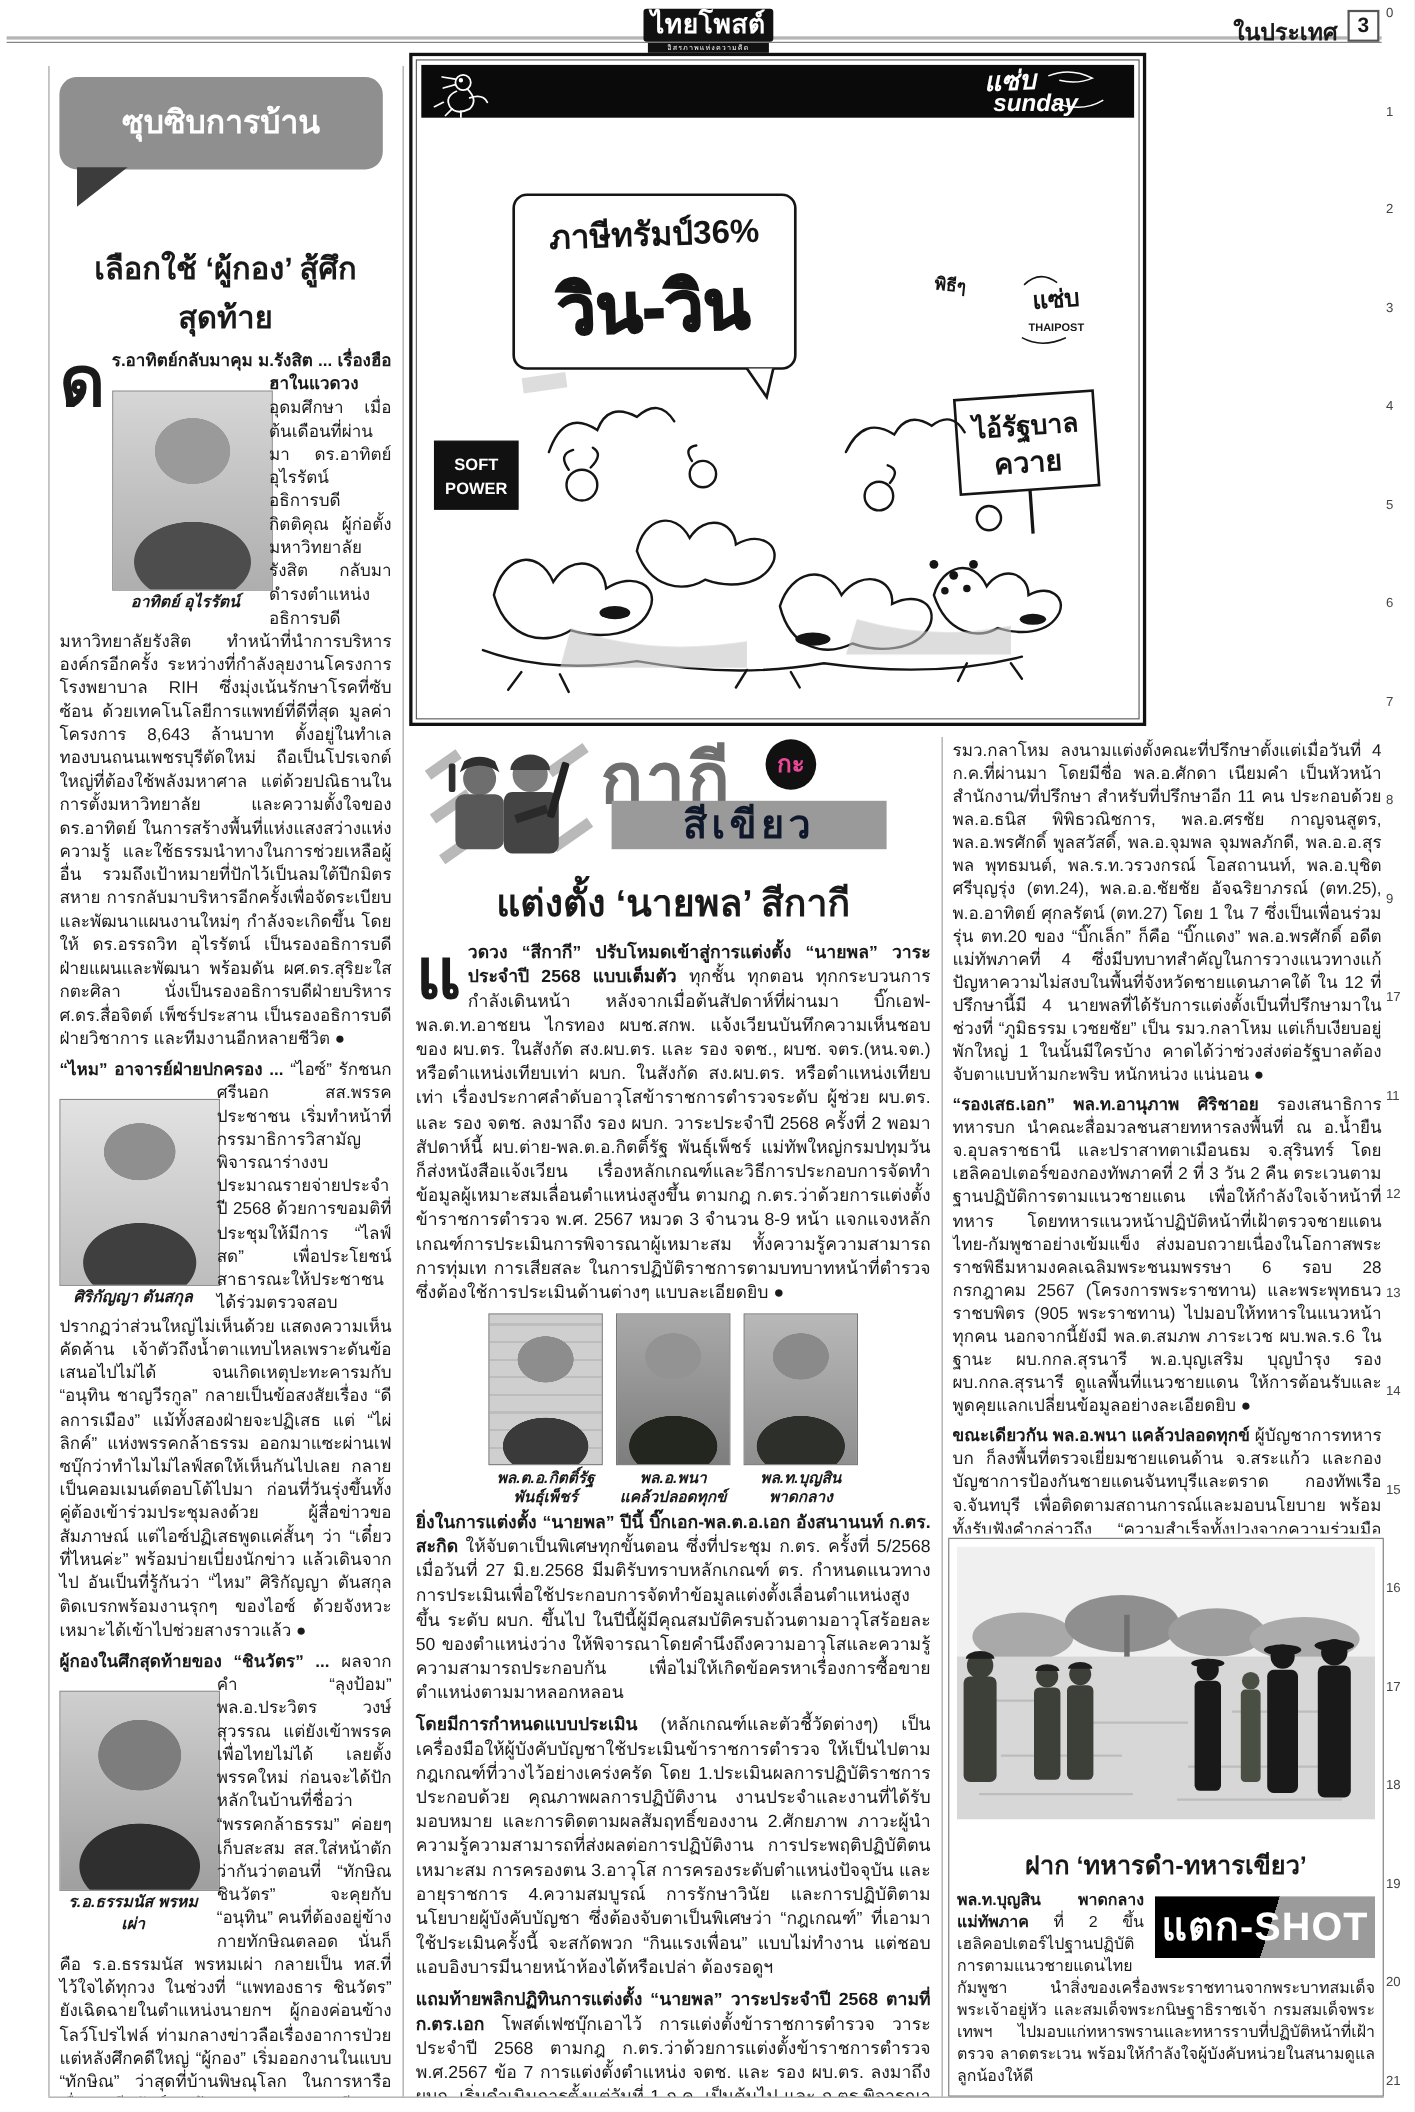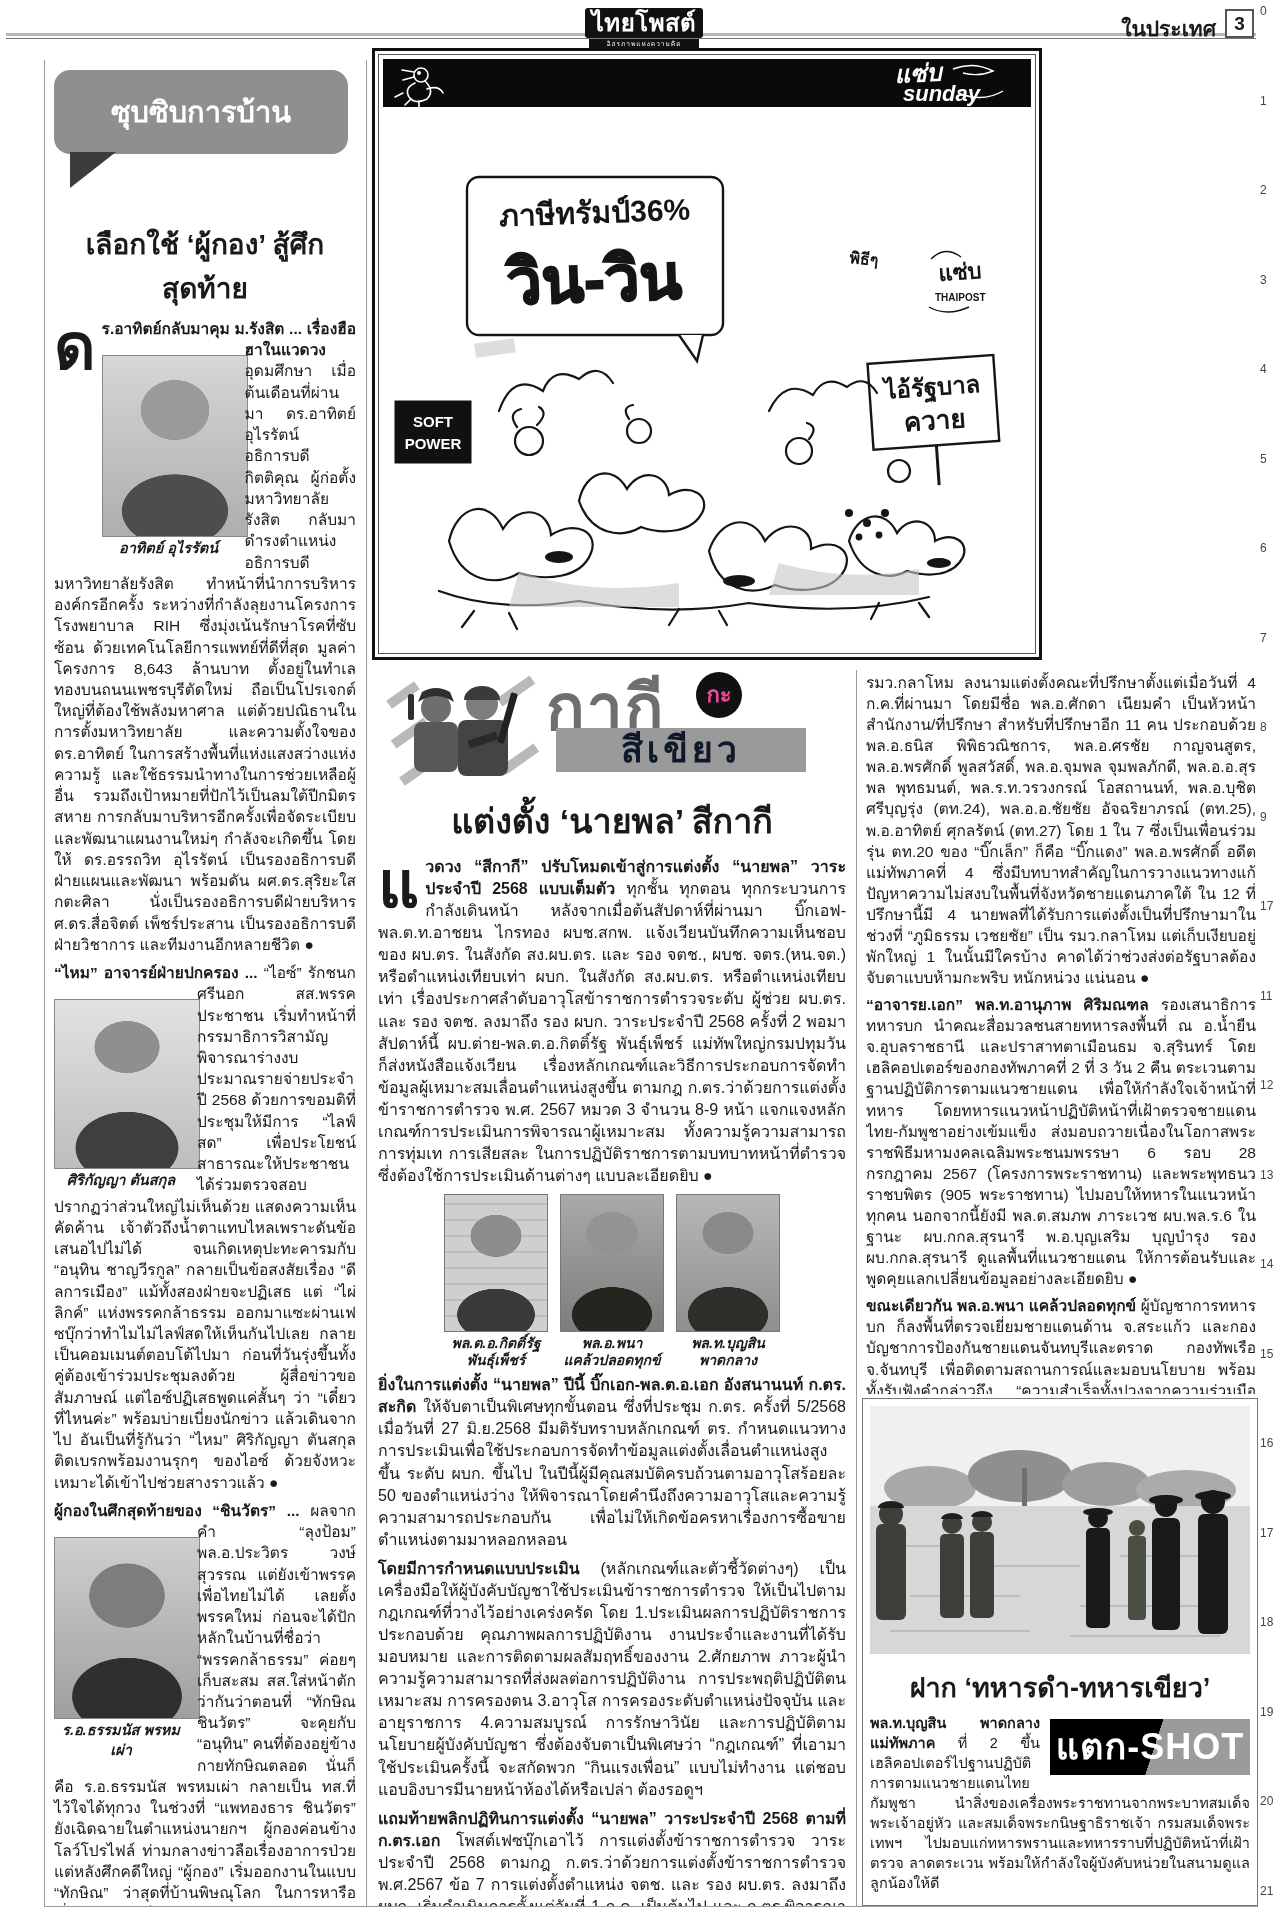--- a/index.html
+++ b/index.html
@@ -79,21 +79,21 @@
   .pcap { font-size:14px; font-weight:bold; font-style:italic; text-align:center; line-height:1.18; padding-top:3px; }
 
   
   #rightcol { position:absolute; left:866px; top:672px; width:392px; height:722px; overflow:hidden; padding-right:2px; }
   .rpar { font-size:15.5px; line-height:1.36; text-align:justify; margin-bottom:6px; }
   .rpar .lead { font-weight:bold; }
 
   
   #shotbox { position:absolute; left:862px; top:1398px; width:396px; height:508px; border:1px solid #777; background:#fff; padding:7px; overflow:hidden; }
   .shot-photo { width:380px; height:248px; display:block; }
-  .shot-headline { font-size:27px; font-weight:bold; text-align:center; margin:12px 0 4px 0; }
+  .shot-headline { font-size:23px; font-weight:bold; text-align:center; margin:24px 0 4px 0; }
   .shot-cap { font-size:14.5px; line-height:1.38; text-align:justify; }
   .shot-cap .lead { font-weight:bold; }
   .shot-badge { float:right; width:200px; height:56px; margin:6px 0 4px 10px; background:linear-gradient(108deg,#000 52%,#9b9b9b 52%); color:#fff; font-size:36px; font-weight:bold; text-align:center; line-height:56px; letter-spacing:1px; }
 
   .clearfix::after { content:""; display:block; clear:both; }
 </style>
 </head>
 <body>
 
 <div id="page">
@@ -324,21 +324,21 @@
     </div>
 
   </div>
 
   <div id="rightcol">
     <div class="rpar">
       <span class="lead"></span>
       <span>รมว.กลาโหม ลงนามแต่งตั้งคณะที่ปรึกษาตั้งแต่เมื่อวันที่ 4 ก.ค.ที่ผ่านมา โดยมีชื่อ พล.อ.ศักดา เนียมคำ เป็นหัวหน้าสำนักงาน/ที่ปรึกษา สำหรับที่ปรึกษาอีก 11 คน ประกอบด้วย พล.อ.ธนิส พิพิธวณิชการ, พล.อ.ศรชัย กาญจนสูตร, พล.อ.พรศักดิ์ พูลสวัสดิ์, พล.อ.จุมพล จุมพลภักดี, พล.อ.อ.สุรพล พุทธมนต์, พล.ร.ท.วรวงกรณ์ โอสถานนท์, พล.อ.บุชิต ศรีบุญรุ่ง (ตท.24), พล.อ.อ.ชัยชัย อัจฉริยาภรณ์ (ตท.25), พ.อ.อาทิตย์ ศุกลรัตน์ (ตท.27) โดย 1 ใน 7 ซึ่งเป็นเพื่อนร่วมรุ่น ตท.20 ของ “บิ๊กเล็ก” ก็คือ “บิ๊กแดง” พล.อ.พรศักดิ์ อดีตแม่ทัพภาคที่ 4 ซึ่งมีบทบาทสำคัญในการวางแนวทางแก้ปัญหาความไม่สงบในพื้นที่จังหวัดชายแดนภาคใต้ ใน 12 ที่ปรึกษานี้มี 4 นายพลที่ได้รับการแต่งตั้งเป็นที่ปรึกษามาในช่วงที่ “ภูมิธรรม เวชยชัย” เป็น รมว.กลาโหม แต่เก็บเงียบอยู่พักใหญ่ 1 ในนั้นมีใครบ้าง คาดได้ว่าช่วงส่งต่อรัฐบาลต้องจับตาแบบห้ามกะพริบ หนักหน่วง แน่นอน ●</span>
     </div>
     <div class="rpar">
-      <span class="lead">“อาจารย.เอก” พล.ท.อานุภาพ ศิริมณฑล</span>
+      <span class="lead">“รองเสธ.เอก” พล.ท.อานุภาพ ศิริชาอย</span>
       <span>รองเสนาธิการทหารบก นำคณะสื่อมวลชนสายทหารลงพื้นที่ ณ อ.น้ำยืน จ.อุบลราชธานี และปราสาทตาเมือนธม จ.สุรินทร์ โดยเฮลิคอปเตอร์ของกองทัพภาคที่ 2 ที่ 3 วัน 2 คืน ตระเวนตามฐานปฏิบัติการตามแนวชายแดน เพื่อให้กำลังใจเจ้าหน้าที่ทหาร โดยทหารแนวหน้าปฏิบัติหน้าที่เฝ้าตรวจชายแดนไทย-กัมพูชาอย่างเข้มแข็ง ส่งมอบถวายเนื่องในโอกาสพระราชพิธีมหามงคลเฉลิมพระชนมพรรษา 6 รอบ 28 กรกฎาคม 2567 (โครงการพระราชทาน) และพระพุทธนวราชบพิตร (905 พระราชทาน) ไปมอบให้ทหารในแนวหน้าทุกคน นอกจากนี้ยังมี พล.ต.สมภพ ภาระเวช ผบ.พล.ร.6 ในฐานะ ผบ.กกล.สุรนารี พ.อ.บุญเสริม บุญบำรุง รอง ผบ.กกล.สุรนารี ดูแลพื้นที่แนวชายแดน ให้การต้อนรับและพูดคุยแลกเปลี่ยนข้อมูลอย่างละเอียดยิบ ●</span>
     </div>
     <div class="rpar">
       <span class="lead">ขณะเดียวกัน พล.อ.พนา แคล้วปลอดทุกข์</span>
       <span>ผู้บัญชาการทหารบก ก็ลงพื้นที่ตรวจเยี่ยมชายแดนด้าน จ.สระแก้ว และกองบัญชาการป้องกันชายแดนจันทบุรีและตราด กองทัพเรือ จ.จันทบุรี เพื่อติดตามสถานการณ์และมอบนโยบาย พร้อมทั้งรับฟังคำกล่าวถึง “ความสำเร็จทั้งปวงจากความร่วมมือร่วมใจของกำลังพลทุกกระเบียดนิ้ว ที่ปฏิบัติตามนโยบายของผู้บังคับบัญชา เพื่อเตรียมความพร้อมรองรับสถานการณ์ความมั่นคงชายแดนที่อาจเกิดขึ้น ซึ่งเป็นไปด้วยความเรียบร้อย ทั้งนี้ให้กำลังใจในการปฏิบัติงานด้วย” ●</span>
     </div>
 
   </div>
 
   <div id="shotbox">

